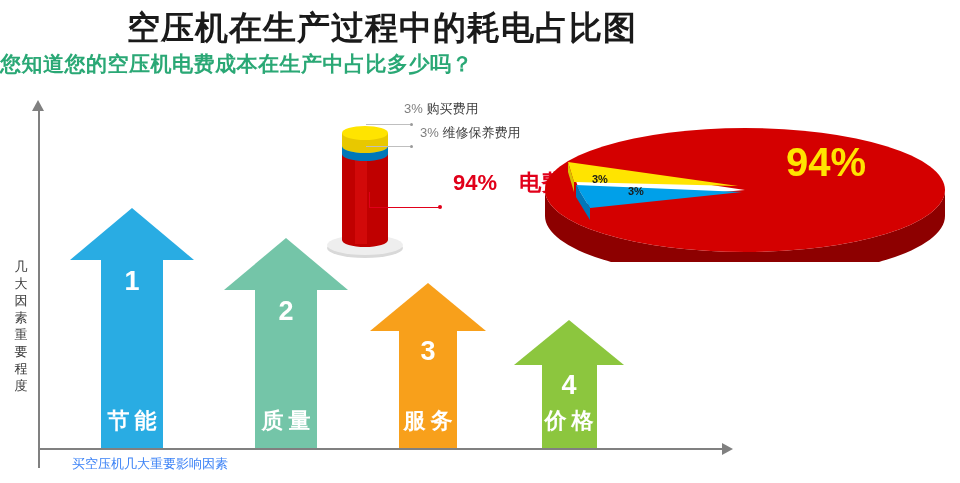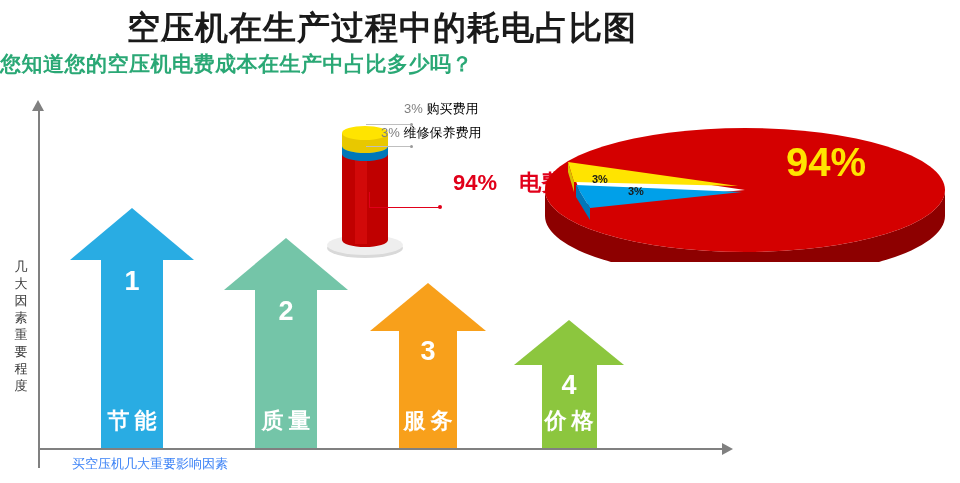--- a/index.html
+++ b/index.html
@@ -140,21 +140,21 @@
   
   .callout {
     position: absolute;
     font-size: 13px;
     white-space: nowrap;
   }
   .callout .pct {
     color: #7f7f7f;
   }
   .callout .lbl {
-    color: #000000;
+    color: #404040;
   }
   .callout-big {
     position: absolute;
     font-size: 22px;
     font-weight: bold;
     color: #e1001a;
     white-space: nowrap;
     margin-left: 48px;
   }
   .leader {
@@ -262,21 +262,21 @@
 
   <div class="leader" style="left:366px; top:124px; width:44px;"></div>
   <div class="dot" style="left:410px; top:123px;"></div>
   <div class="callout" style="left:404px; top:100px;">
     <span class="pct">3%</span>
     <span class="lbl">购买费用</span>
   </div>
 
   <div class="leader" style="left:366px; top:146px; width:44px;"></div>
   <div class="dot" style="left:410px; top:145px;"></div>
-  <div class="callout" style="left:381px; top:124px;">
+  <div class="callout" style="left:420px; top:124px;">
     <span class="pct">3%</span>
     <span class="lbl">维修保养费用</span>
   </div>
 
   <div class="leader-red" style="left:370px; top:207px; width:70px;"></div>
   <div class="leader-red" style="left:369px; top:192px; width:1px; height:16px;"></div>
   <div class="dot-red" style="left:438px; top:205px;"></div>
   <div class="callout-big" style="left:405px; top:168px;">
     <span>94%</span>
     <span style="display:inline-block;width:10px;"></span>

